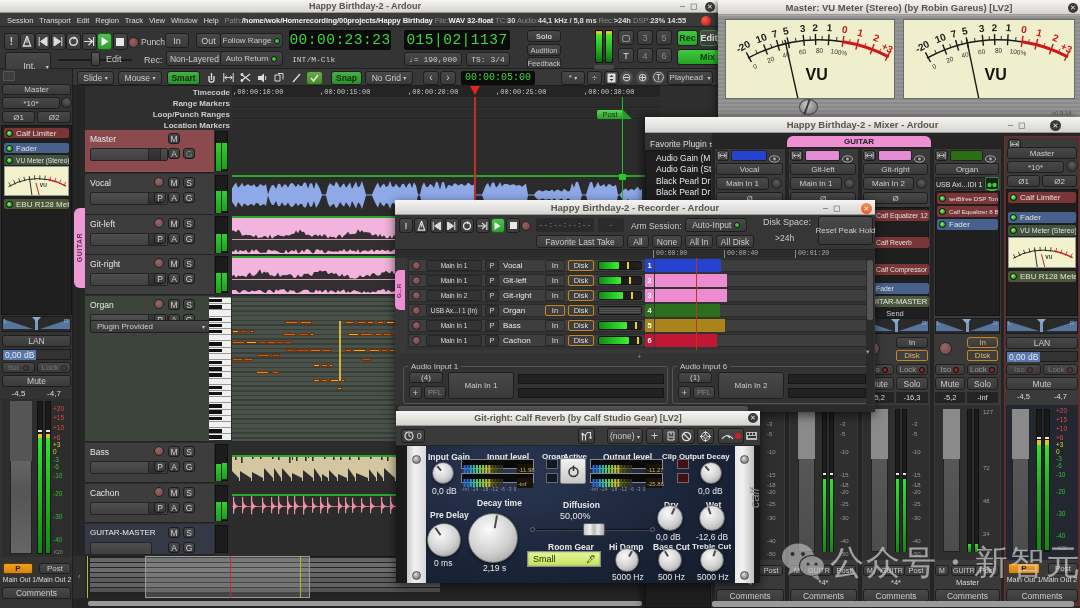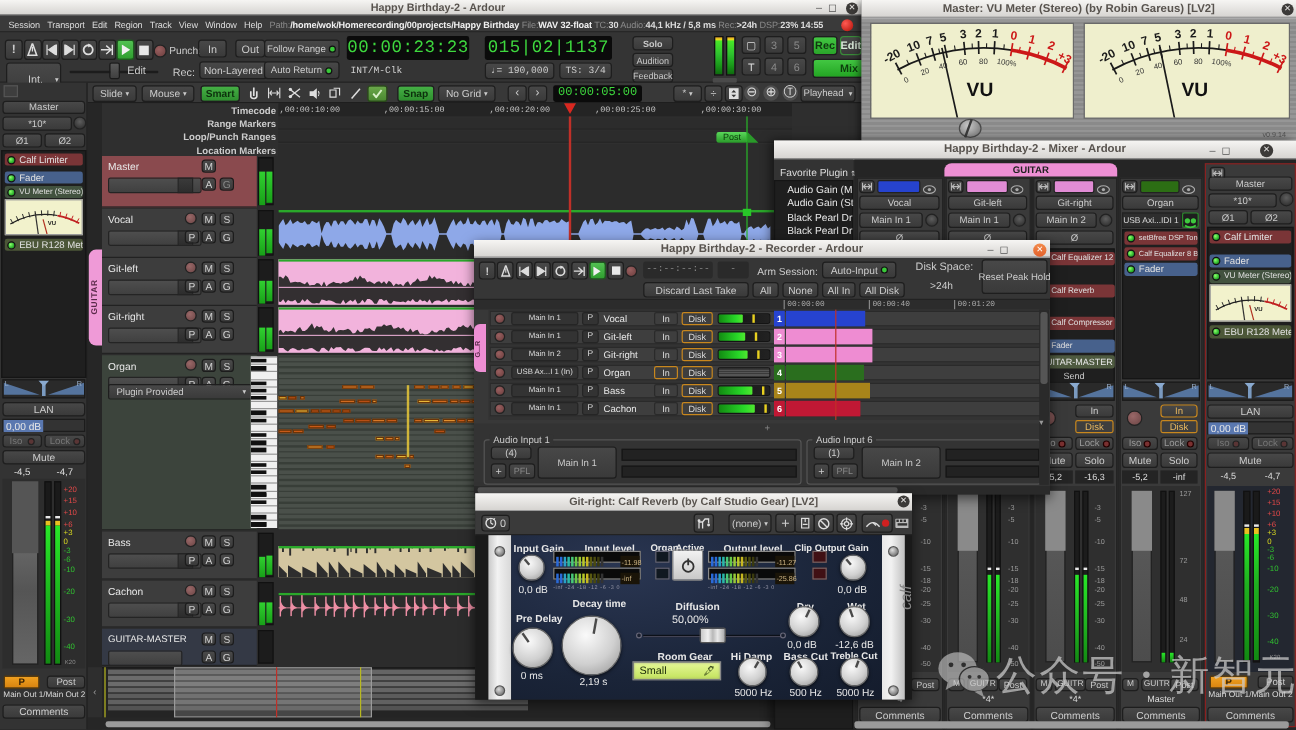--- a/index.html
+++ b/index.html
@@ -1067,21 +1067,21 @@
     <span style="display:inline-block;width:7px;height:7px;background:#e8e8e8;"></span>
   </div>
 <div class="abs" style="left:521.4px;top:220.5px;width:10px;height:10px;border-radius:50%;background:radial-gradient(circle at 38% 35%,#9a6060,#6a3c3c);border:1px solid #222;"></div>
 <div class="abs mono" style="left:536px;top:218px;width:58px;height:14px;background:#2a2a2a;border-radius:2px;color:#888;font-size:8px;text-align:center;line-height:14px;">--:--:--:--</div>
 <div class="abs mono" style="left:598px;top:218px;width:26px;height:14px;background:#2a2a2a;border-radius:2px;color:#888;font-size:8px;text-align:center;line-height:14px;">-</div>
 <div class="abs" style="left:631px;top:221px;color:#ccc;font-size:8.5px;">Arm Session:</div>
 <div class="abs btnf" style="left:685px;top:218px;width:62px;height:14px;font-size:8.5px;">Auto-Input&nbsp;<span style="width:6px;height:6px;border-radius:50%;background:#39c939;border:1px solid #111;display:inline-block;"></span></div>
 <div class="abs" style="left:763px;top:217px;color:#ccc;font-size:9px;">Disk Space:</div>
 <div class="abs" style="left:775px;top:233px;color:#ccc;font-size:8.5px;">&gt;24h</div>
 <div class="abs btnf" style="left:818px;top:216px;width:55px;height:29px;font-size:8px;">Reset Peak Hold</div>
-<div class="abs btnf" style="left:536px;top:235px;width:88px;height:13px;font-size:8.5px;">Discard Last Take</div>
+<div class="abs btnf" style="left:536px;top:235px;width:88px;height:13px;font-size:8.5px;">Favorite Last Take</div>
 <div class="abs btnf" style="left:627px;top:235px;width:22px;height:13px;font-size:8.5px;">All</div>
 <div class="abs btnf" style="left:652px;top:235px;width:30px;height:13px;font-size:8.5px;">None</div>
 <div class="abs btnf" style="left:685px;top:235px;width:28px;height:13px;font-size:8.5px;">All In</div>
 <div class="abs btnf" style="left:716px;top:235px;width:38px;height:13px;font-size:8.5px;">All Disk</div>
 <div class="abs" style="left:395px;top:250px;width:480px;height:8px;background:#2c2c2c;"></div>
 <div class="abs mono" style="left:653px;top:250px;color:#aaa;font-size:6.5px;border-left:1px solid #888;padding-left:2px;height:8px;">00:00:00</div>
 <div class="abs mono" style="left:724px;top:250px;color:#aaa;font-size:6.5px;border-left:1px solid #888;padding-left:2px;height:8px;">00:00:40</div>
 <div class="abs mono" style="left:795px;top:250px;color:#aaa;font-size:6.5px;border-left:1px solid #888;padding-left:2px;height:8px;">00:01:20</div>
 <div class="abs" style="left:395px;top:258px;width:480px;height:95px;background:#383838;"></div>
 <div class="abs" style="left:407px;top:258px;width:468px;height:92px;background:#333;"></div>
@@ -1325,21 +1325,21 @@
       <rect x="32.5" y="1" width="2.1" height="8" fill="#4a4a10"></rect>
       <rect x="35.6" y="1" width="2.1" height="8" fill="#3a3a0e"></rect>
       <rect x="38.7" y="1" width="2.1" height="8" fill="#333"></rect>
       <rect x="55" y="0" width="16" height="10" fill="#1a1408"></rect>
       <text x="56" y="7.5" font-size="6" fill="#c8b080">-25.86</text>
     </svg></div>
 <div class="abs" style="left:590px;top:487px;color:#99a;font-size:4.5px;letter-spacing:0.5px;">-inf -24 -18 -12 -6 -3 0</div>
 <div class="abs" style="left:677px;top:459px;width:12px;height:10px;background:#401014;border:1px solid #766;"></div>
 <div class="abs" style="left:677px;top:473px;width:12px;height:10px;background:#401014;border:1px solid #766;"></div>
 <div class="abs" style="left:698px;top:486px;color:#e8e8e8;font-size:8.5px;">0,0 dB</div>
-<div class="abs" style="left:662px;top:452px;color:#e8e8e8;font-size:7.8px;font-weight:bold;">Clip Output Gain</div>
+<div class="abs" style="left:662px;top:452px;color:#e8e8e8;font-size:7.8px;font-weight:bold;">Clip Output Decay</div>
 <div class="abs" style="left:700.0px;top:462.0px;width:22px;height:22px;border-radius:50%;background:radial-gradient(circle at 40% 32%,#fafafa,#d0d0d0 55%,#909090);border:1.5px solid #666;box-shadow:0 1px 3px rgba(0,0,0,0.6);"></div>
 <div class="abs" style="left:710.2px;top:464.0px;width:2px;height:6px;background:#4a4a4a;transform:rotate(-40deg);transform-origin:50% 9px;"></div>
 <div class="abs" style="left:477px;top:498px;color:#e8e8e8;font-size:8.5px;font-weight:bold;">Decay time</div>
 <div class="abs" style="left:430px;top:510px;color:#e8e8e8;font-size:8.5px;font-weight:bold;">Pre Delay</div>
 <div class="abs" style="left:563px;top:500px;color:#e8e8e8;font-size:8.5px;font-weight:bold;">Diffusion</div>
 <div class="abs" style="left:560px;top:511px;color:#e8e8e8;font-size:9px;">50,00%</div>
 <div class="abs" style="left:664px;top:500px;color:#e8e8e8;font-size:8.5px;font-weight:bold;">Dry</div>
 <div class="abs" style="left:706px;top:500px;color:#e8e8e8;font-size:8.5px;font-weight:bold;">Wet</div>
 <div class="abs" style="left:427.0px;top:523.0px;width:34px;height:34px;border-radius:50%;background:radial-gradient(circle at 40% 32%,#fafafa,#d0d0d0 55%,#909090);border:1.5px solid #666;box-shadow:0 1px 3px rgba(0,0,0,0.6);"></div>
 <div class="abs" style="left:443.2px;top:525.0px;width:2px;height:9px;background:#4a4a4a;transform:rotate(-35deg);transform-origin:50% 15px;"></div>

